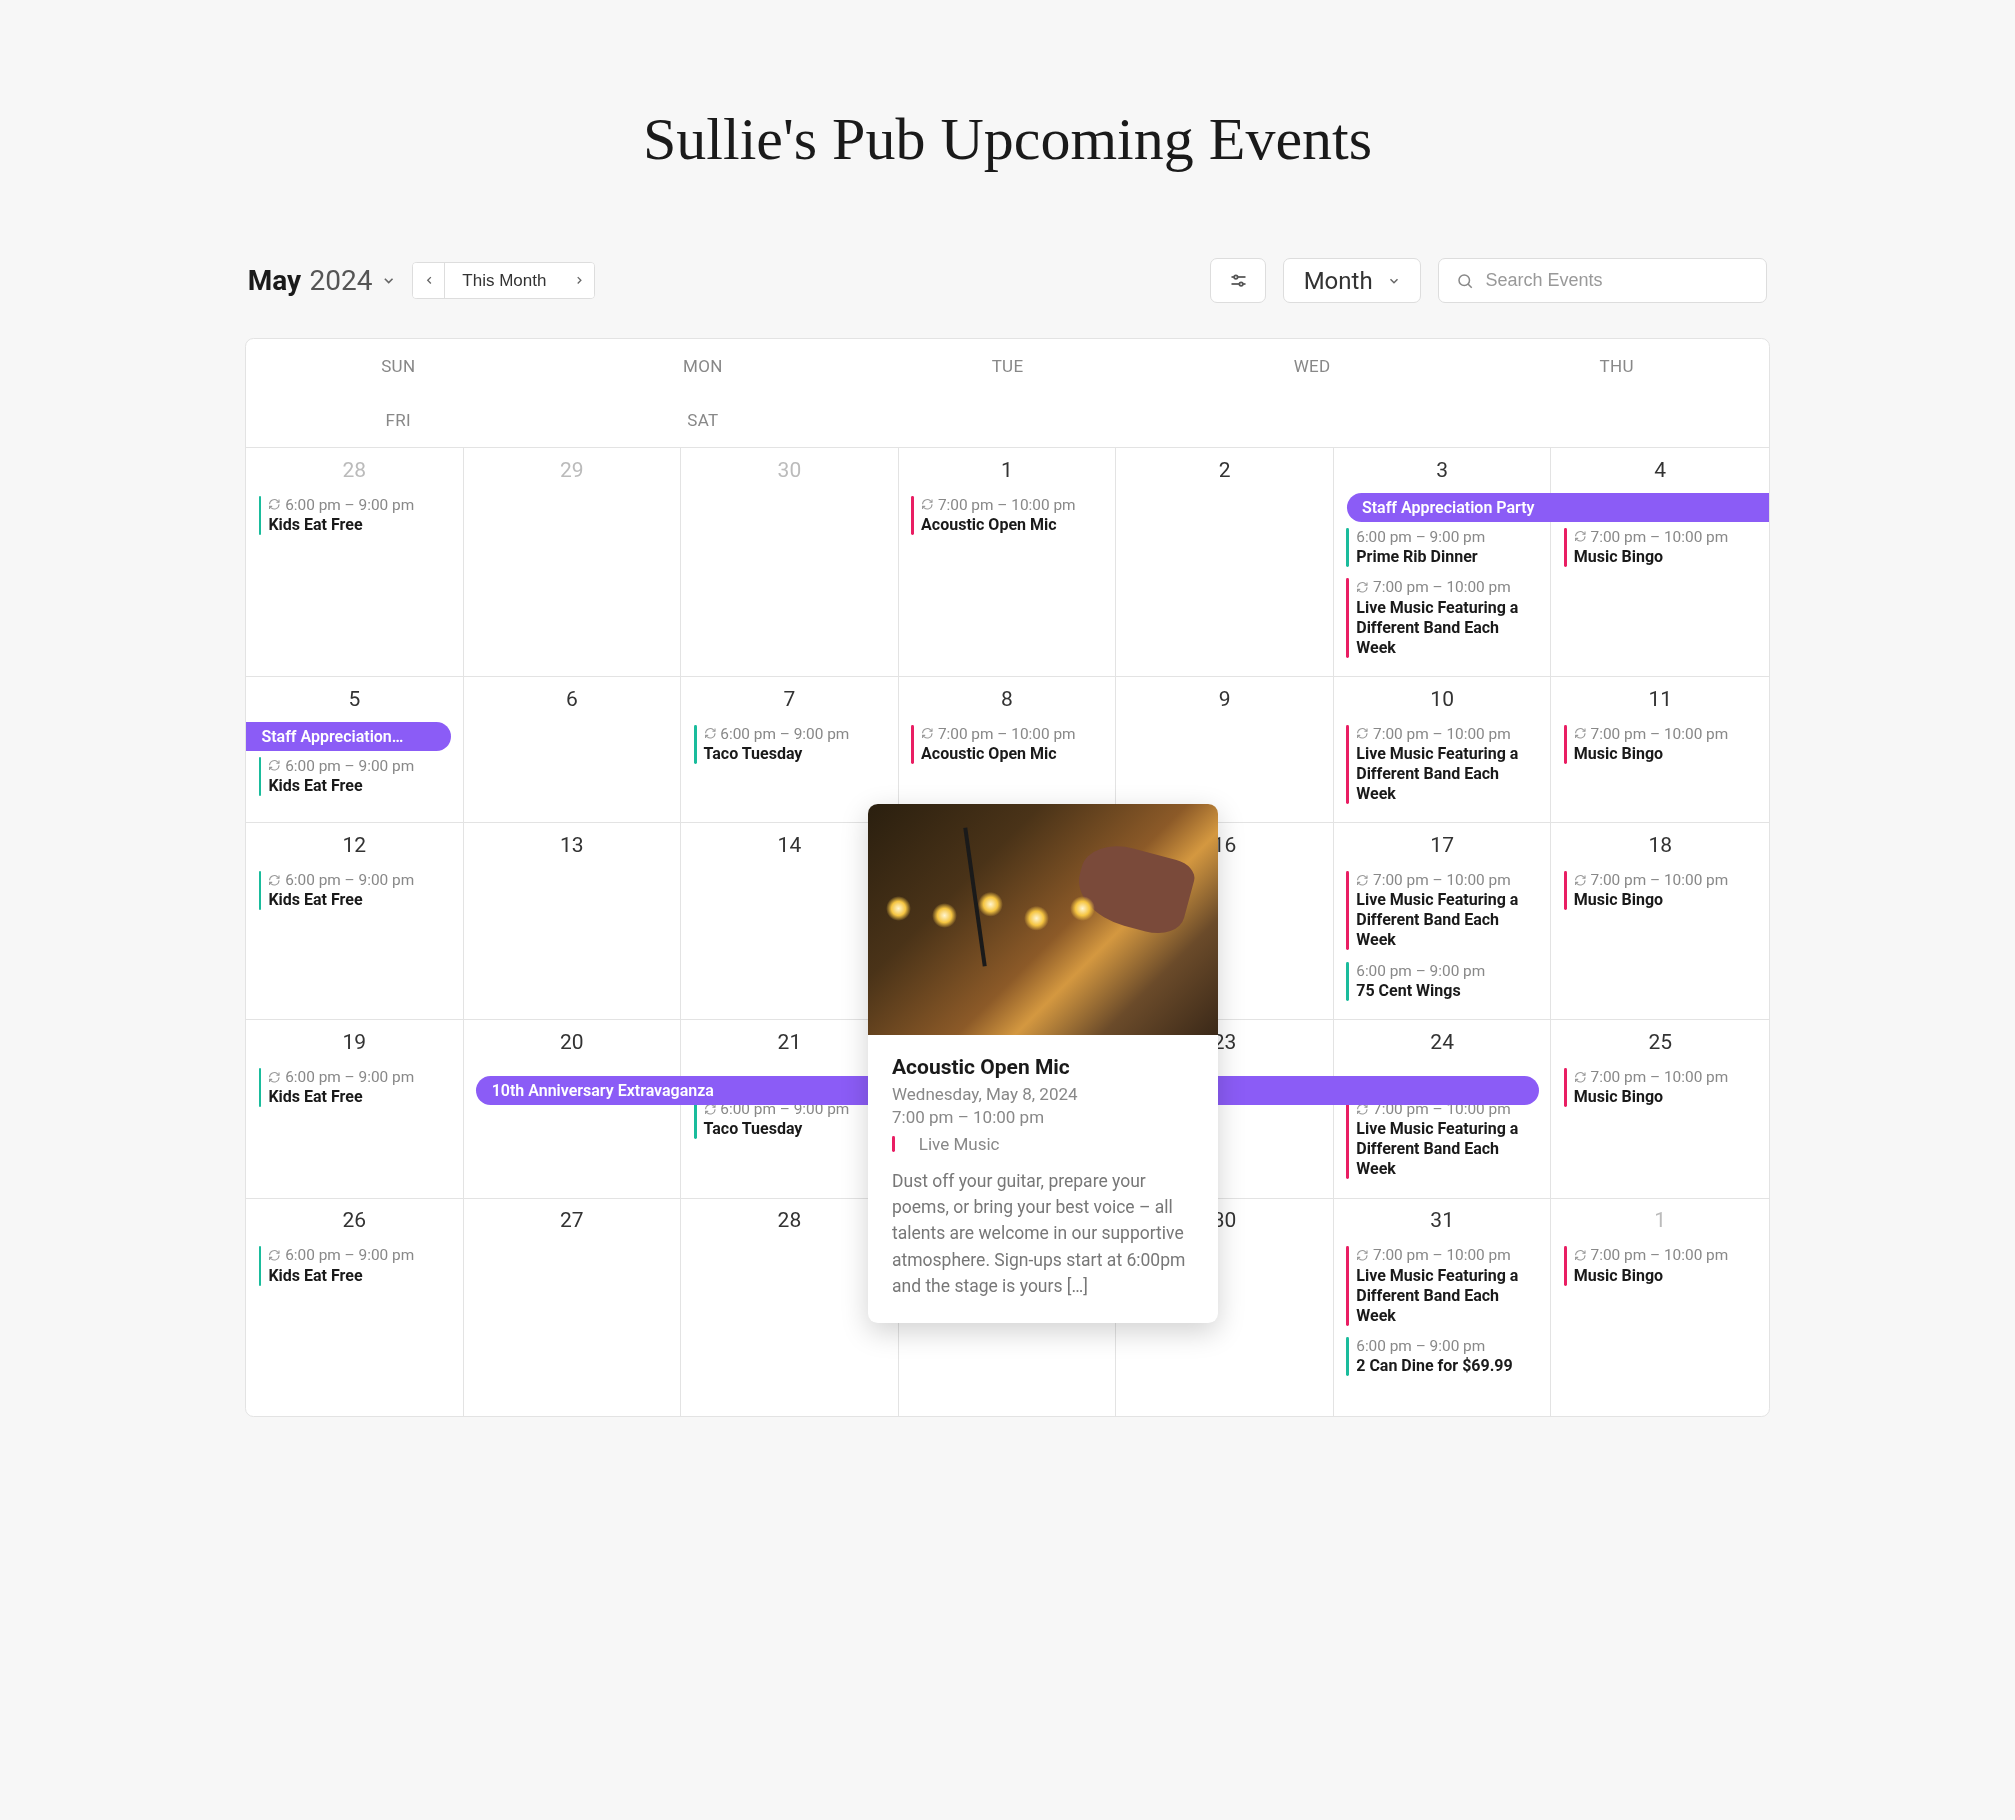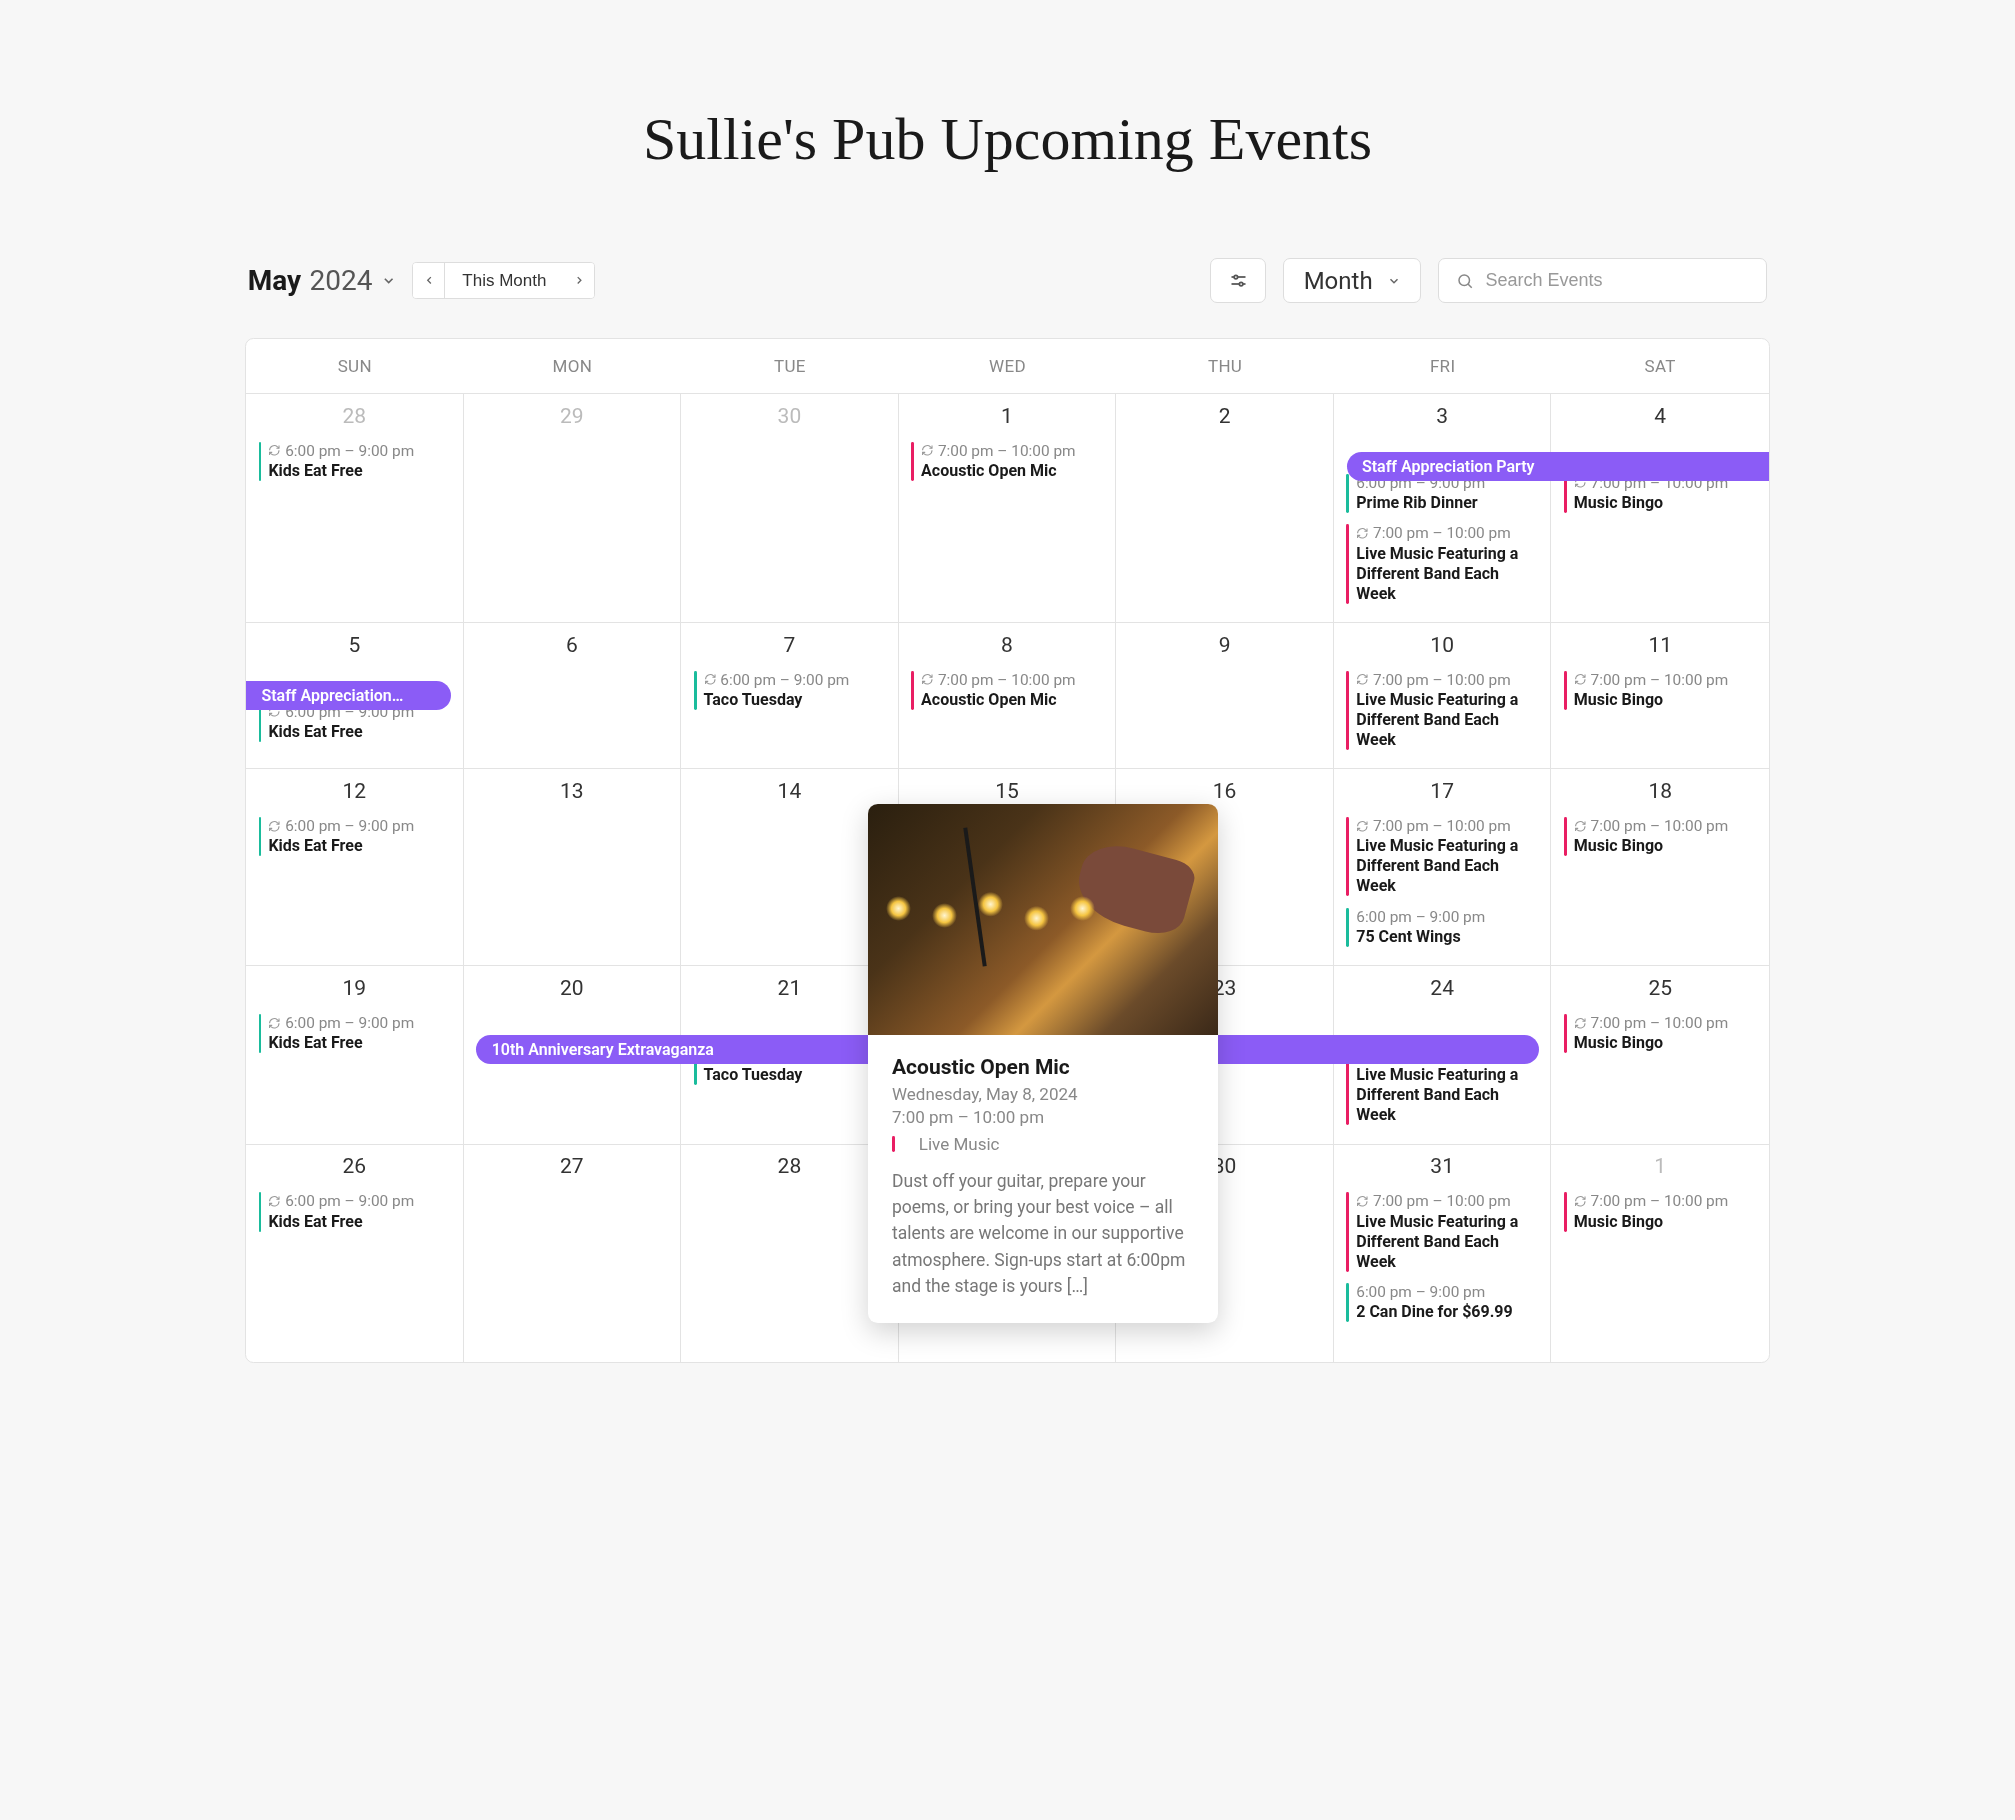--- a/index.html
+++ b/index.html
@@ -16,39 +16,39 @@
 .nav-btn { display: flex; align-items: center; justify-content: center; width: 31px; height: 35px; border: none; background: #fff; cursor: pointer; }
 .nav-btn + .nav-btn, .this-month-btn { border-left: 0.7px solid #ddd; }
 .this-month-btn { display: flex; align-items: center; justify-content: center; height: 35px; padding: 0 17px; border: none; background: #fff; font-size: 17px; color: #333; cursor: pointer; border-left: 0.7px solid #ddd; }
 .toolbar-right { display: flex; align-items: center; gap: 17px; }
 .icon-btn { display: flex; align-items: center; justify-content: center; width: 56px; height: 45px; border: 0.7px solid #ddd; border-radius: 7px; background: #fff; cursor: pointer; }
 .view-select { display: flex; align-items: center; gap: 14px; height: 45px; padding: 0 19.6px; border: 0.7px solid #ddd; border-radius: 7px; background: #fff; font-size: 24px; color: #333; cursor: pointer; }
 .search-box { display: flex; align-items: center; gap: 11.2px; width: 329px; height: 45px; padding: 0 17px; border: 0.7px solid #ddd; border-radius: 7px; background: #fff; }
 .search-input { flex: 1; border: none; outline: none; font-size: 18px; color: #333; background: transparent; }
 .search-input::placeholder { color: #999; }
 .calendar { background: #fff; border: 0.7px solid #e3e3e3; border-radius: 8.4px; overflow: hidden; }
-.day-header { display: grid; grid-template-columns: repeat(7, 1fr); border-bottom: 0.7px solid #e3e3e3; }
+.day-header { display: grid; grid-template-columns: repeat(5, 1fr); border-bottom: 0.7px solid #e3e3e3; }
 .day-header-cell { text-align: center; font-size: 17px; color: #888; padding: 17px 0; text-transform: uppercase; letter-spacing: 0.3px; }
 .week-row { display: grid; grid-template-columns: repeat(7, 1fr); position: relative; border-bottom: 0.7px solid #e3e3e3; }
 .week-row:last-child { border-bottom: none; min-height: 217px; }
 .day-cell { position: relative; border-right: 0.7px solid #e3e3e3; padding: 9.8px 0 9.8px 0; }
 .day-cell:last-child { border-right: none; }
 .day-number { font-size: 21px; color: #333; text-align: center; margin-bottom: 11.2px; font-weight: 400; }
 .day-number.faded { color: #bbb; }
 .event-gap { height: 32px; }
 .event-item { display: flex; gap: 7px; padding: 2.8px 12.6px 8.4px 12.6px; }
 .event-bar { width: 2.8px; border-radius: 1.4px; flex-shrink: 0; align-self: stretch; }
 .event-bar.teal { background: #1abc9c; }
 .event-bar.pink { background: #e91e63; }
 .event-content { flex: 1; }
 .event-time { font-size: 15.4px; color: #888; display: flex; align-items: center; gap: 4.2px; }
 .event-time-notime { font-size: 15.4px; color: #888; }
 .recur-icon { width: 12.6px; height: 12.6px; flex-shrink: 0; }
 .event-title { font-size: 16px; font-weight: 700; color: #1a1a1a; margin-top: 1.4px; line-height: 1.25; }
-.spanning-event { position: absolute; top: 45px; height: 29px; background: #8b5cf6; color: #fff; font-size: 16px; font-weight: 600; display: flex; align-items: center; padding: 0 15.4px; z-index: 5; margin-top: 13px; }
+.spanning-event { position: absolute; top: 45px; height: 29px; background: #8b5cf6; color: #fff; font-size: 16px; font-weight: 600; display: flex; align-items: center; padding: 0 15.4px; z-index: 5; }
 .spanning-event.rounded-right { border-top-right-radius: 14.7px; border-bottom-right-radius: 14.7px; }
 .spanning-event.rounded-left { border-top-left-radius: 14.7px; border-bottom-left-radius: 14.7px; }
 .spanning-event.rounded-both { border-radius: 14.7px; }
 .popover { position: absolute; width: 350px; background: #fff; border-radius: 9.8px; box-shadow: 0 8.4px 28px rgba(0,0,0,0.18); z-index: 50; overflow: hidden; }
 .popover-img { width: 100%; height: 231px; background: linear-gradient(135deg, #2a1f0f 0%, #4a3318 30%, #8c5a28 55%, #d49840 65%, #6b4b2a 80%, #3a2818 100%); position: relative; }
 .popover-body { padding: 19.6px 24px 24px; }
 .popover-title { font-size: 21px; font-weight: 700; color: #1a1a1a; margin-bottom: 5.6px; }
 .popover-date { font-size: 17px; color: #888; margin-bottom: 2.8px; }
 .popover-time { font-size: 17px; color: #888; margin-bottom: 7px; }
 .popover-cat { display: flex; align-items: center; gap: 24px; margin-bottom: 14px; }

